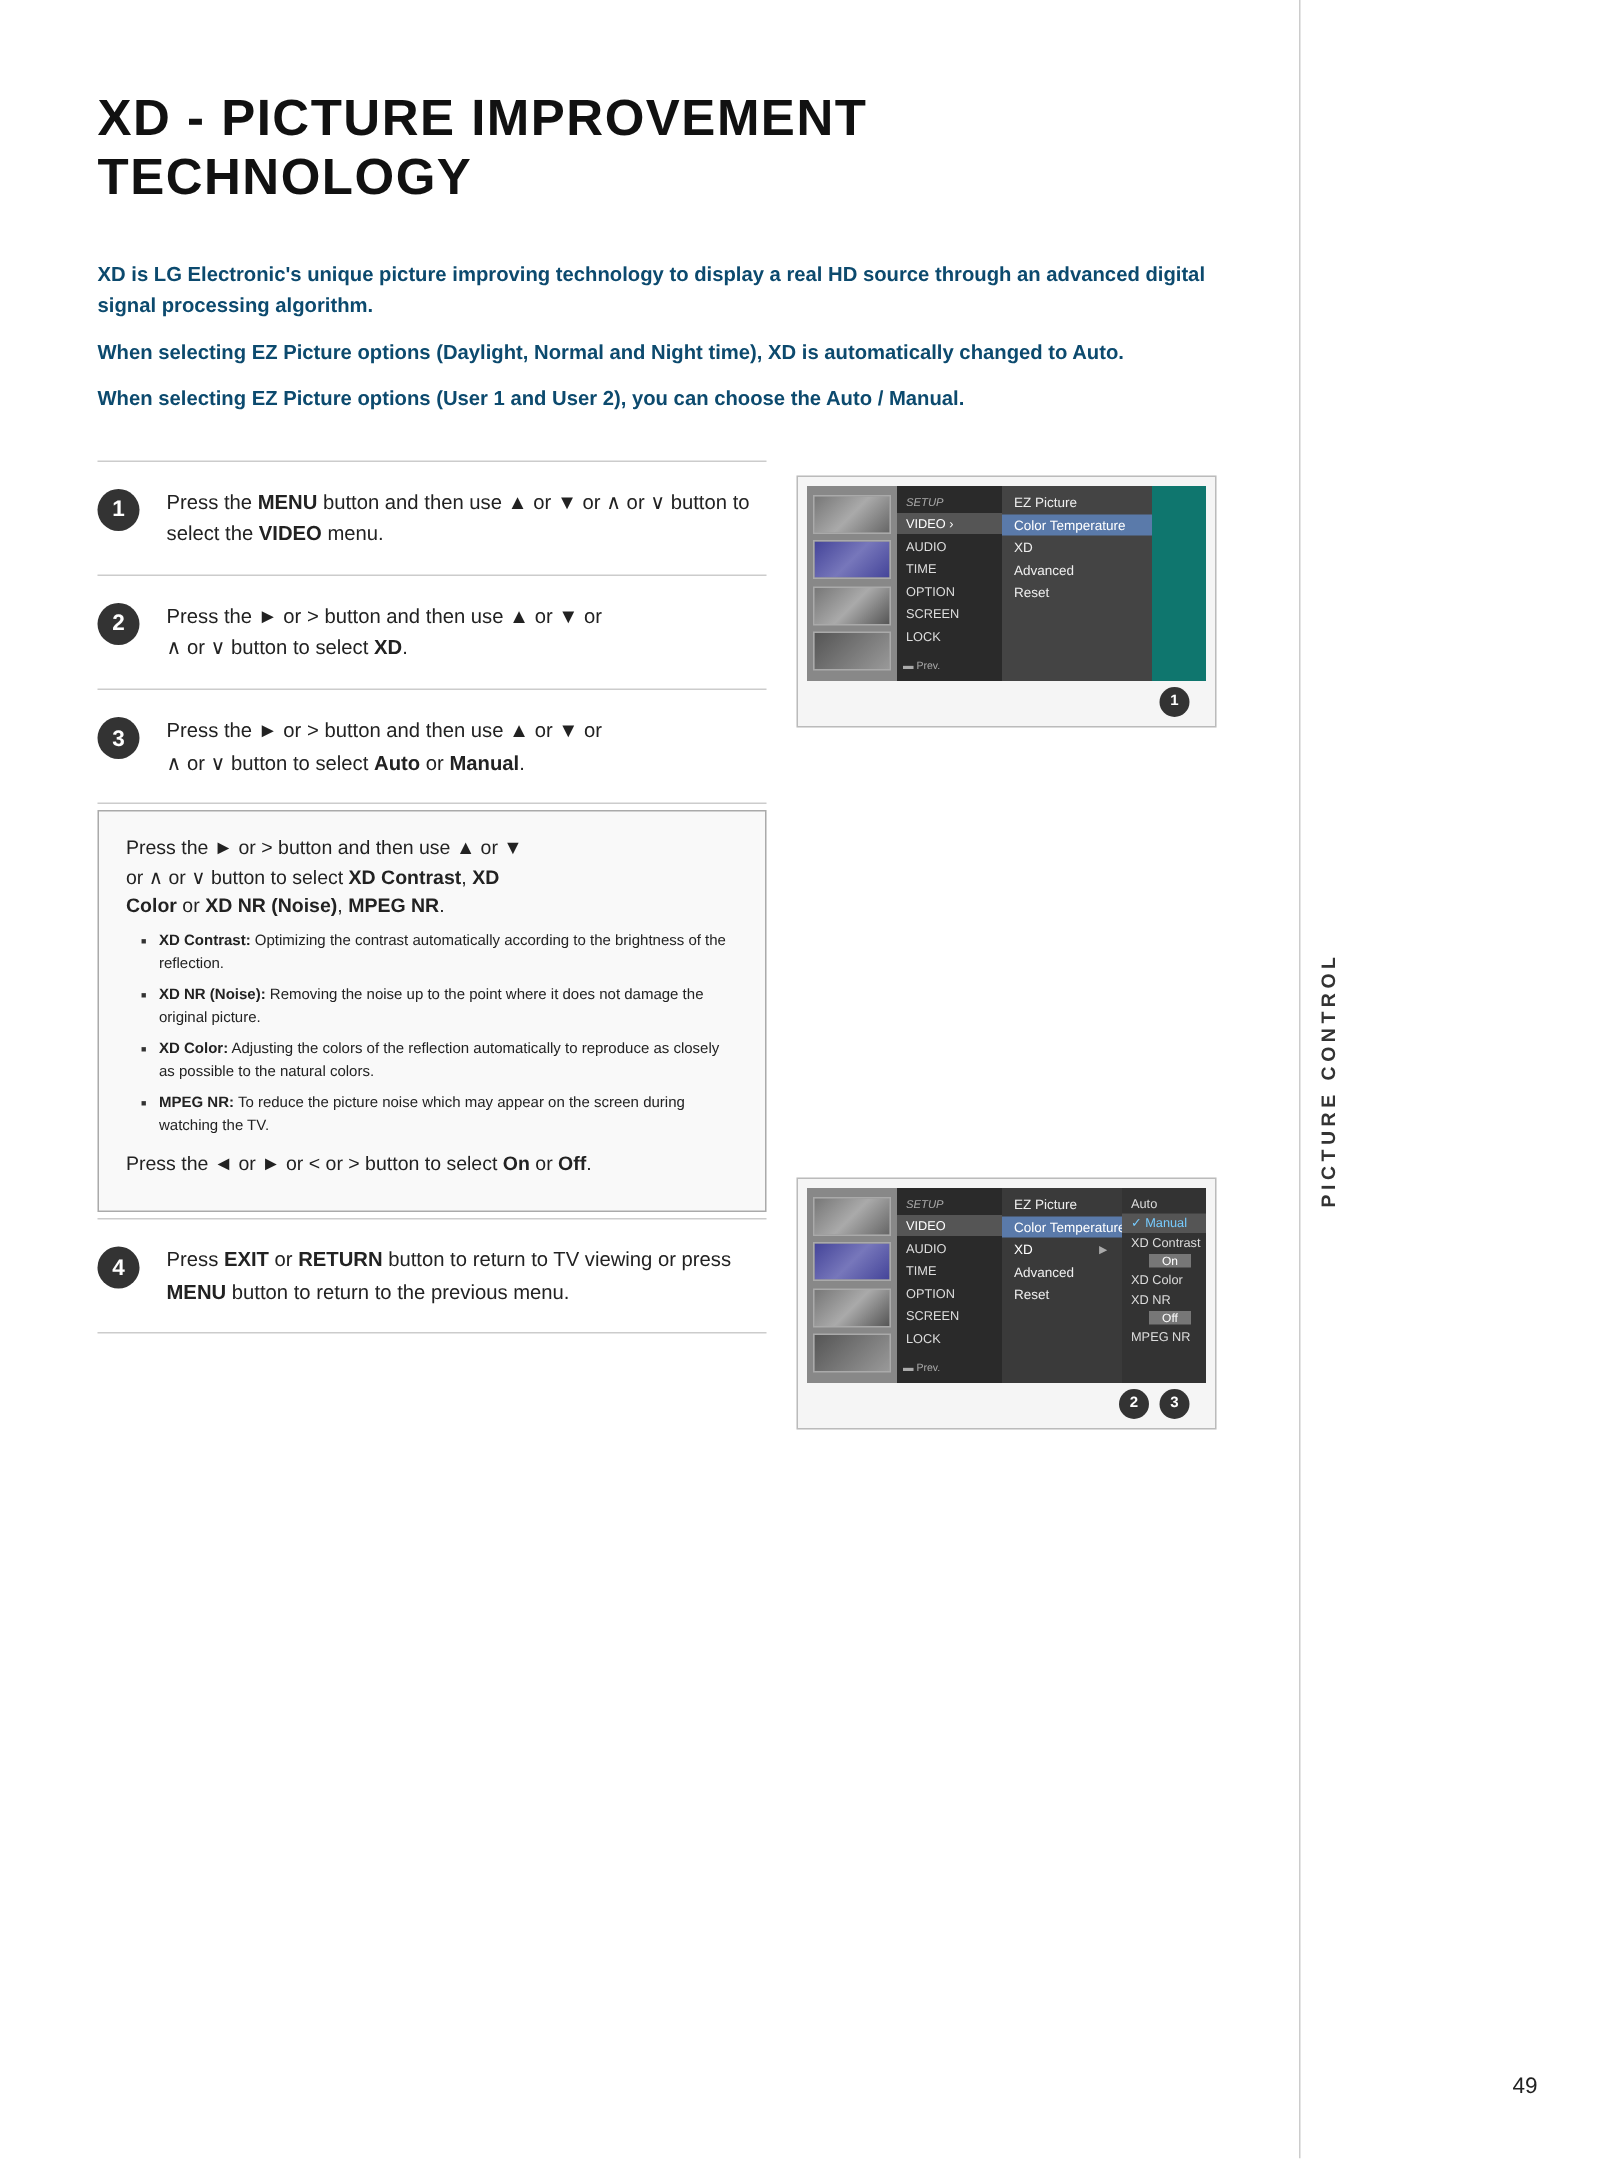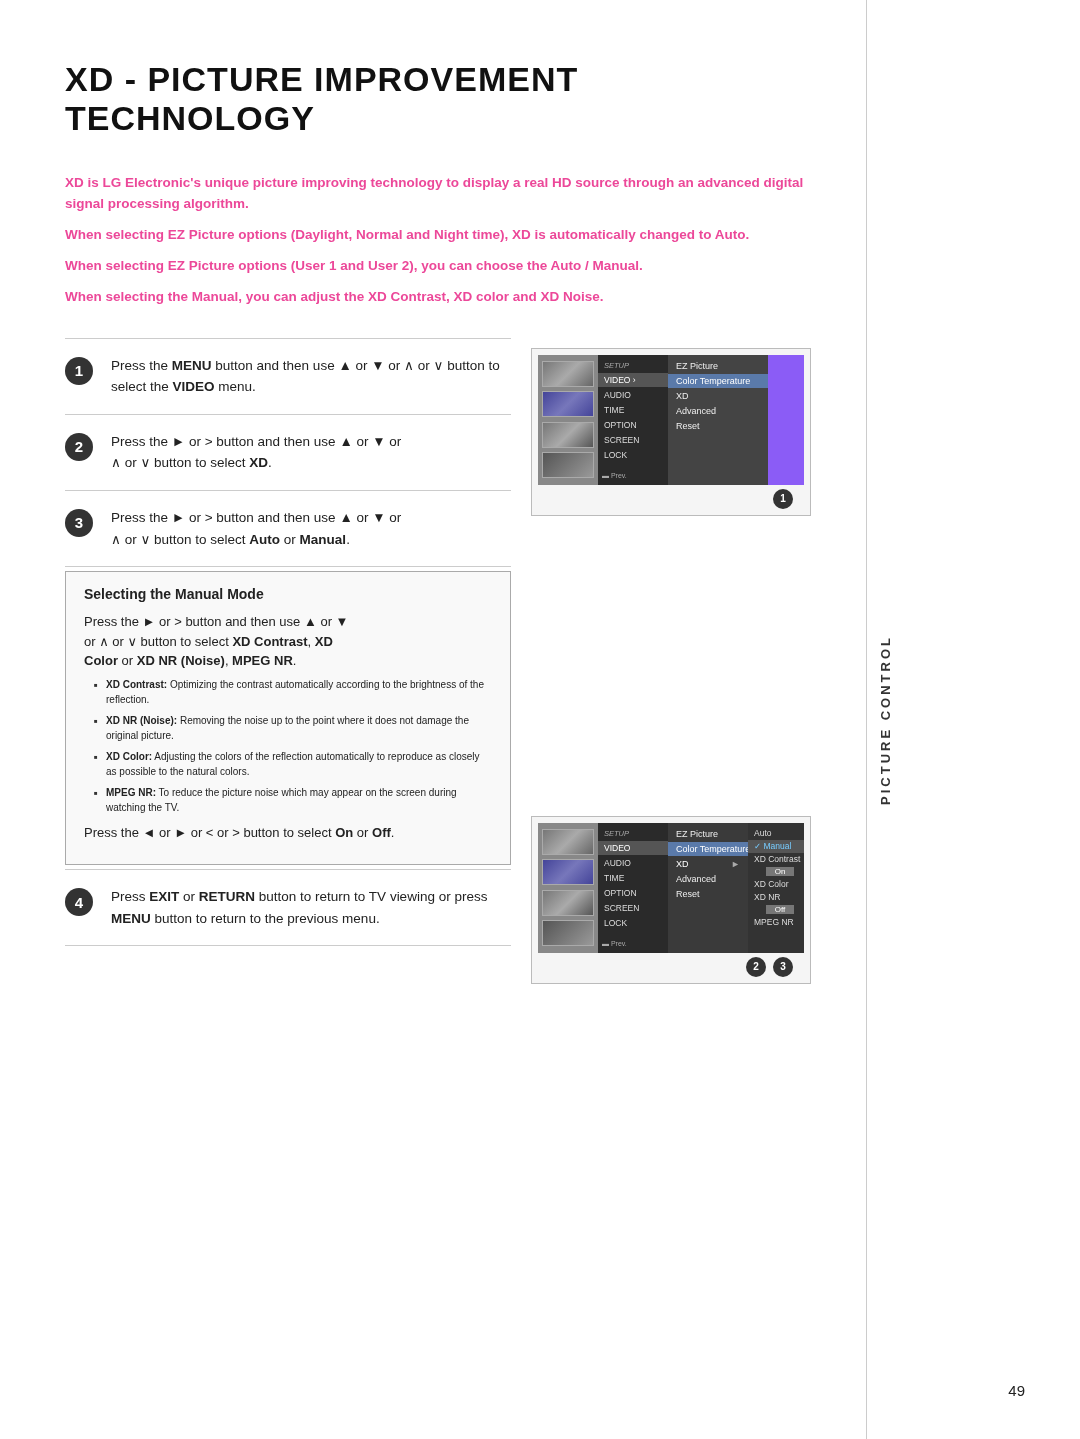--- a/index.html
+++ b/index.html
@@ -52,21 +52,21 @@
       margin-bottom: 35px;
       color: #111;
     }
 
     
     .intro-text {
       font-size: 13.5px;
       line-height: 1.55;
       font-weight: bold;
       margin-bottom: 10px;
-      color: #ec4899;
+      color: #0c4a6e;
     }
 
     .intro-section {
       margin-bottom: 30px;
     }
 
     
     .step-row {
       display: flex;
       align-items: flex-start;
@@ -108,21 +108,21 @@
 
     .screenshot-box {
       background: #f5f5f5;
       border: 1px solid #bbb;
       padding: 6px;
       margin-bottom: 8px;
       font-size: 10px;
     }
 
     .screenshot-inner {
-      background: #8b5cf6;
+      background: #0f766e;
       display: flex;
       overflow: hidden;
       justify-content: flex-end;
     }
 
     .tv-screenshot {
       display: flex;
       width: 100%;
     }
 
@@ -342,21 +342,20 @@
 
 <div class="page-container">
   <div class="main-content">
 
     <h1 class="page-title">XD - PICTURE IMPROVEMENT TECHNOLOGY</h1>
 
     <div class="intro-section">
       <p class="intro-text">XD is LG Electronic's unique picture improving technology to display a real HD source through an advanced digital signal processing algorithm.</p>
       <p class="intro-text">When selecting EZ Picture options (Daylight, Normal and Night time), XD is automatically changed to Auto.</p>
       <p class="intro-text">When selecting EZ Picture options (User 1 and User 2), you can choose the Auto / Manual.</p>
-      <p class="intro-text">When selecting the Manual, you can adjust the XD Contrast, XD color and XD Noise.</p>
     </div>
 
     <div class="content-with-screenshots">
 
       <div class="steps-col">
 
         <div class="step-row">
           <div class="step-circle">1</div>
           <div class="step-text">
             Press the <strong>MENU</strong> button and then use ▲ or ▼ or ∧ or ∨ button to select the <strong>VIDEO</strong> menu.
@@ -371,21 +370,20 @@
         </div>
 
         <div class="step-row">
           <div class="step-circle">3</div>
           <div class="step-text">
             Press the ► or &gt; button and then use ▲ or ▼ or<br>∧ or ∨ button to select <strong>Auto</strong> or <strong>Manual</strong>.
           </div>
         </div>
 
         <div class="manual-mode-box">
-          <div class="manual-mode-title">Selecting the Manual Mode</div>
           <ol class="manual-list">
             <li>
               Press the ► or &gt; button and then use ▲ or ▼<br>
               or ∧ or ∨ button to select <strong>XD Contrast</strong>, <strong>XD<br>
               Color</strong> or <strong>XD NR (Noise)</strong>, <strong>MPEG NR</strong>.
               <ul class="bullet-list">
                 <li><strong>XD Contrast:</strong> Optimizing the contrast automatically according to the brightness of the reflection.</li>
                 <li><strong>XD NR (Noise):</strong> Removing the noise up to the point where it does not damage the original picture.</li>
                 <li><strong>XD Color:</strong> Adjusting the colors of the reflection automatically to reproduce as closely as possible to the natural colors.</li>
                 <li><strong>MPEG NR:</strong> To reduce the picture noise which may appear on the screen during watching the TV.</li>

